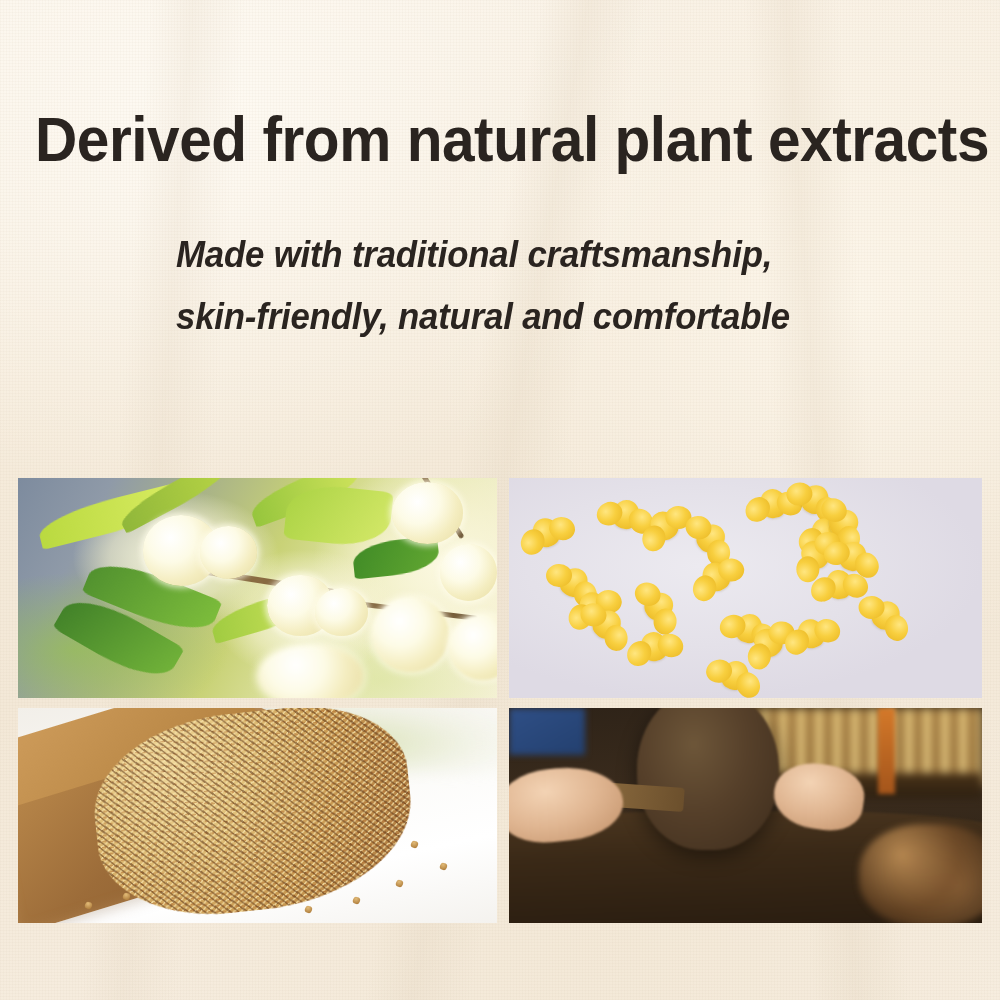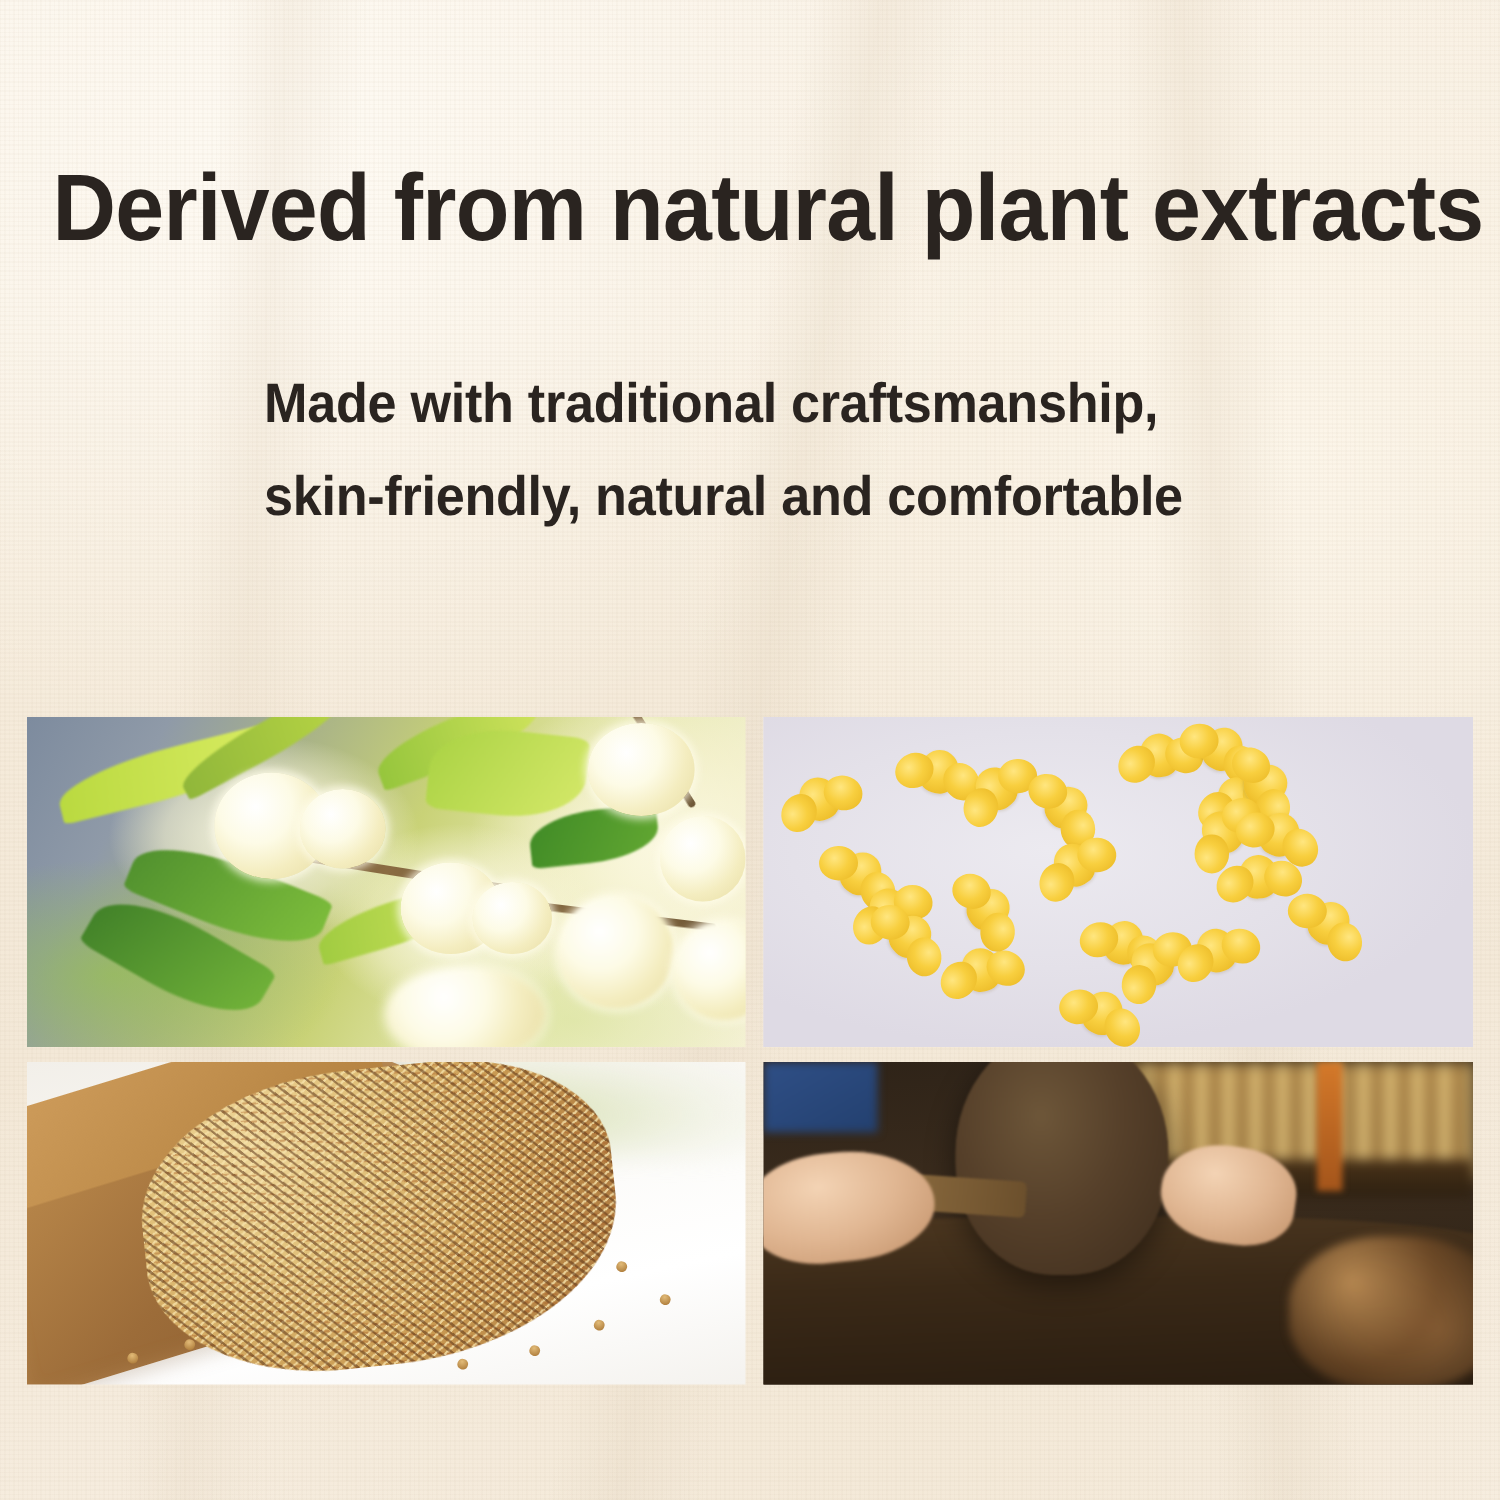--- a/index.html
+++ b/index.html
@@ -78,22 +78,23 @@
     color: #2a2420;
     transform: scaleX(0.93);
     transform-origin: 50% 50%;
     white-space: nowrap;
   }
 
   
   .subcopy {
     position: absolute;
     left: 176px;
-    top: 238px;
+    top: 224px;
     width: 720px;
+    font-style: italic;
   }
   .subcopy-line {
     font-family: "Liberation Sans Narrow", "Liberation Sans", sans-serif;
     font-weight: 700;
     font-size: 37px;
     line-height: 62px;
     letter-spacing: -0.2px;
     color: #2a2420;
     transform: scaleX(0.94);
     transform-origin: 0 50%;

